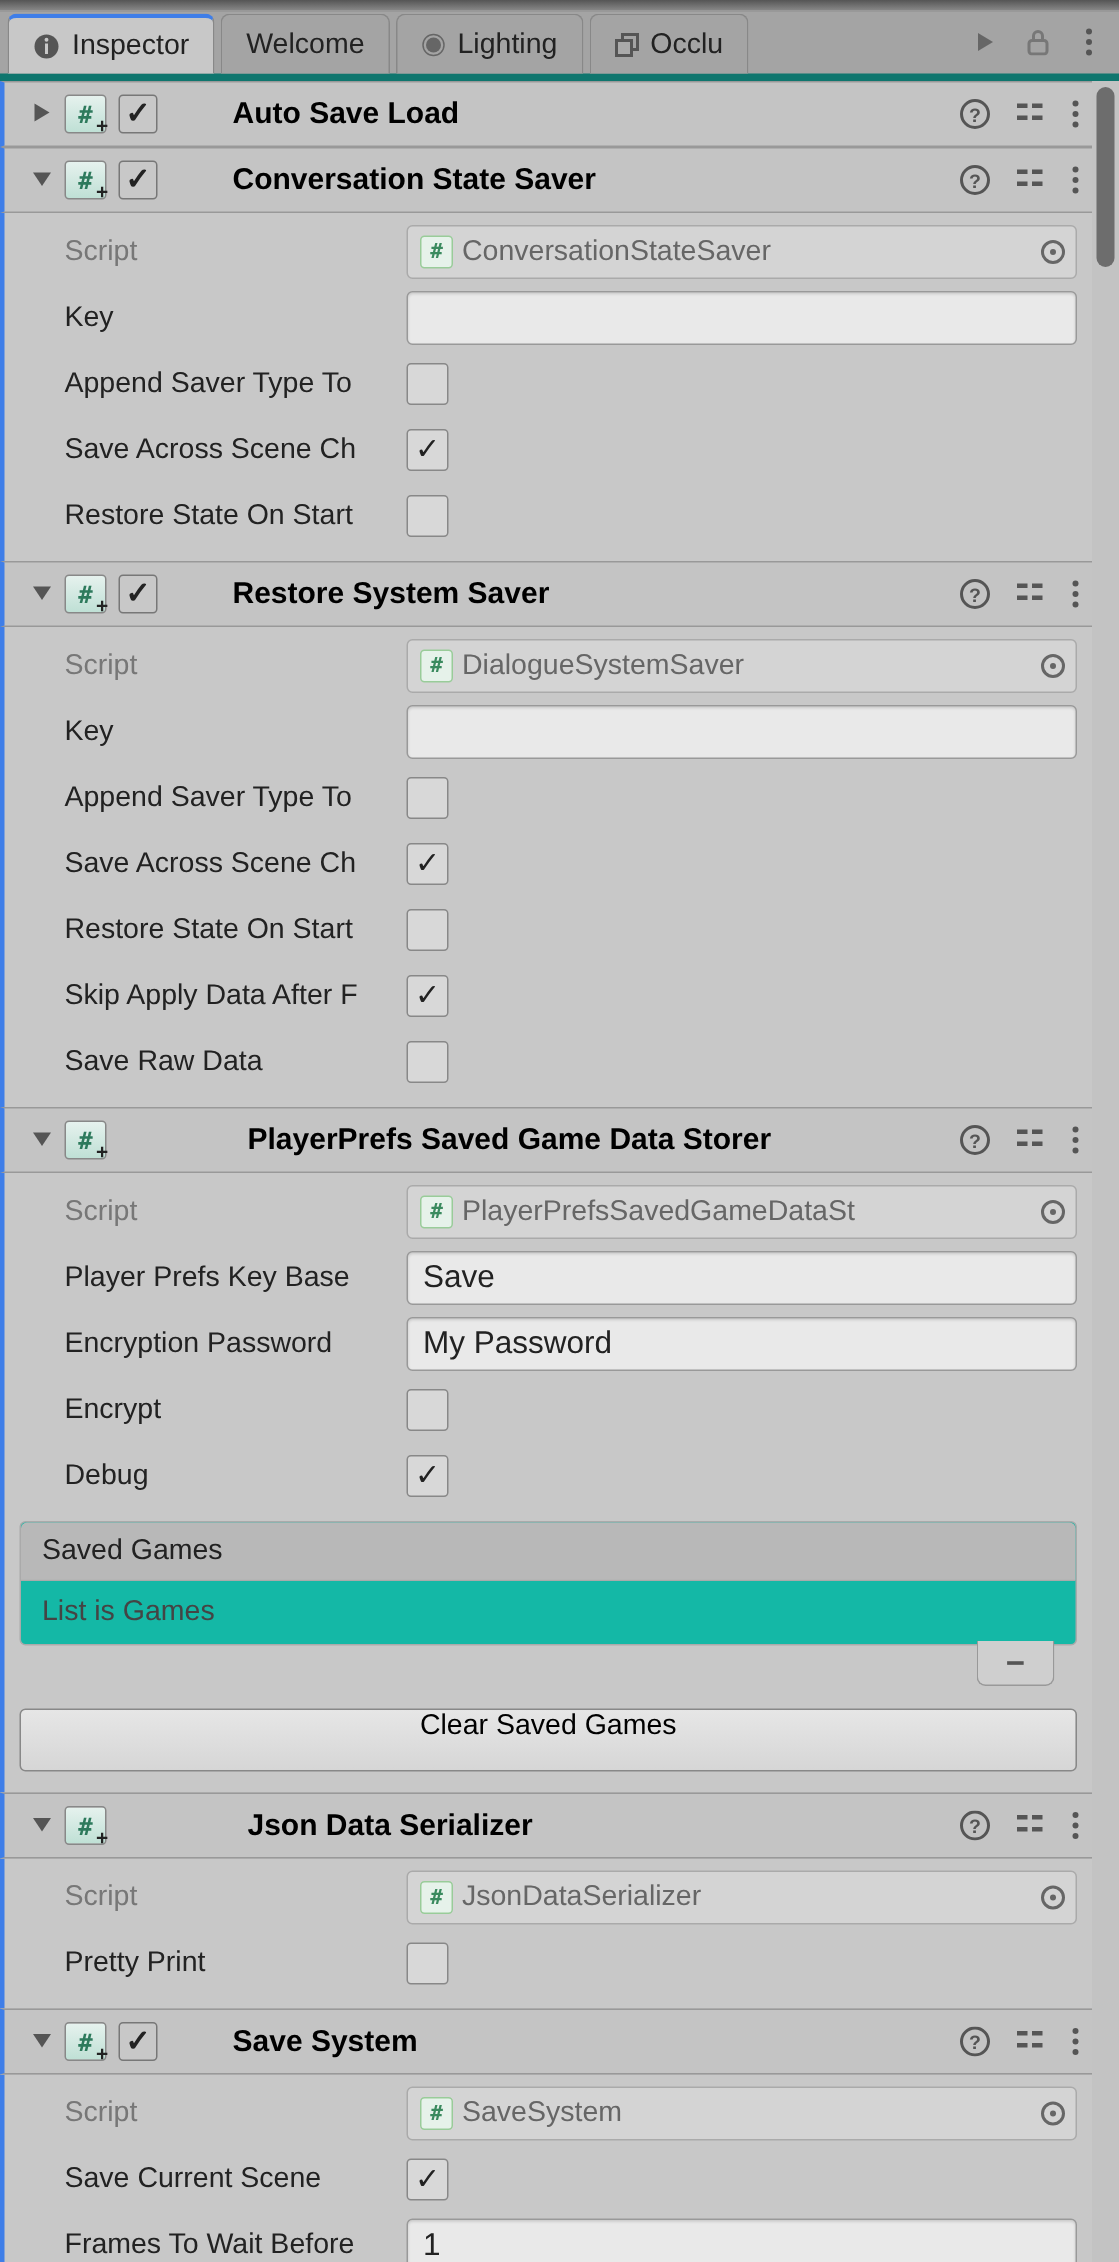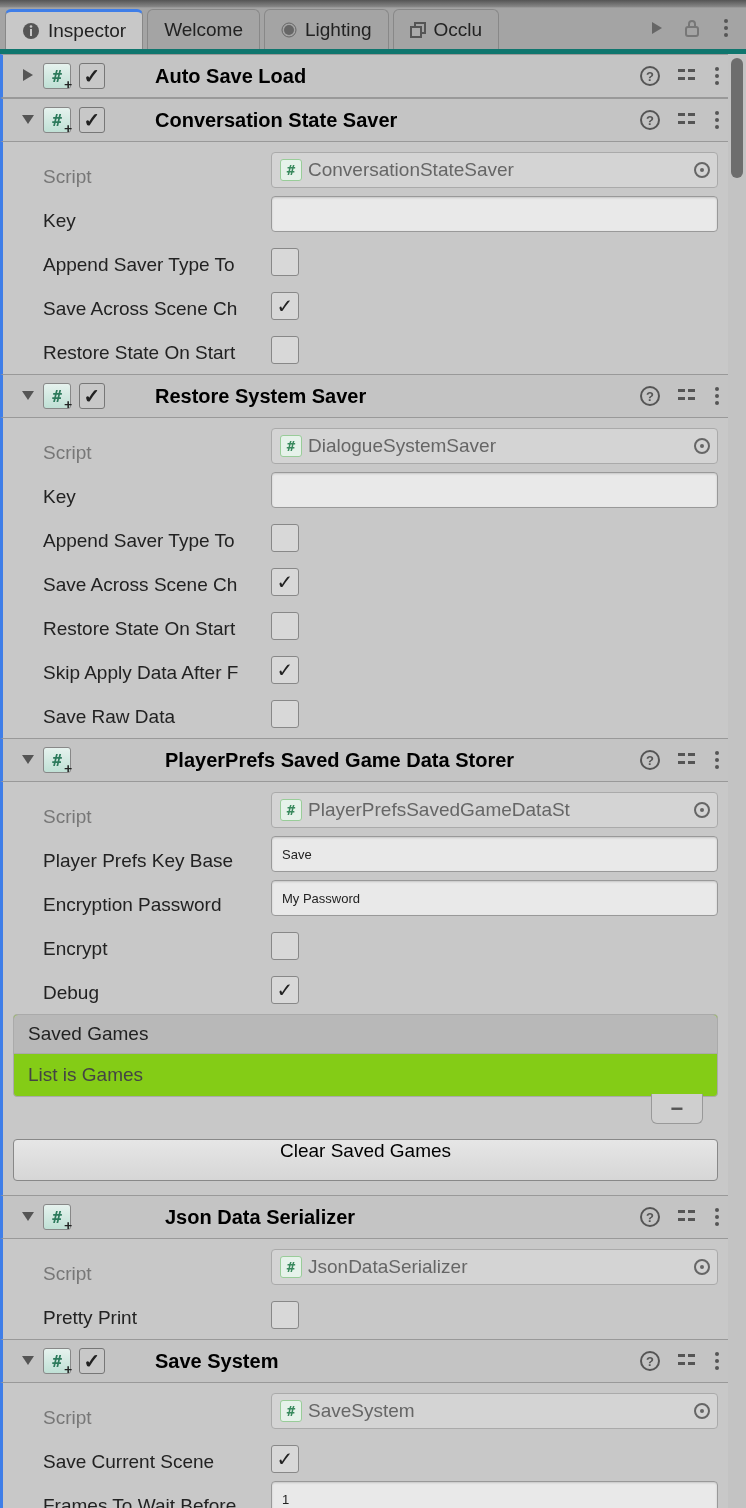--- a/index.html
+++ b/index.html
@@ -109,21 +109,21 @@
   .comp-right{
     display:flex;align-items:center;gap:18px;color:#555;
   }
   .comp-body{
     background:#c8c8c8;
     padding:6px 10px 10px 10px;
     border-left:3px solid #3f7ee8;
     display:flex;flex-direction:column;gap:4px;
   }
   .row{
-    display:flex;align-items:flex-end;height:40px;
+    display:flex;align-items:center;height:40px;
   }
   .row-label{
     width:258px; flex:0 0 258px;
     padding-left:30px;
     font-size:19px;
     color:#222;
     white-space:nowrap;overflow:hidden;
   }
   .row-control{
     flex:1; display:flex;align-items:center;
@@ -137,29 +137,29 @@
   .script-box .hash{
     width:22px;height:22px;border:1px solid #9c9;background:#e6f2ea;border-radius:3px;
     display:inline-flex;align-items:center;justify-content:center;
     font-family:monospace;color:#3a8a5e;font-weight:bold;font-size:14px;margin-right:6px;
   }
   .script-box .target{
     position:absolute;right:6px;top:50%;transform:translateY(-50%);
   }
   .text-input{
     flex:1;height:36px;border:1px solid #999;border-radius:4px;
-    background:#e9e9e9;padding:0 10px;font-size:13px;color:#222;
+    background:#e9e9e9;padding:0 10px;font-size:21px;color:#222;
     box-shadow:inset 0 1px 2px rgba(0,0,0,.15);
   }
   .checkbox{
     width:28px;height:28px;border:1px solid #888;border-radius:3px;
     background:#d8d8d8;display:flex;align-items:center;justify-content:center;
   }
   .list-box{
-    margin:6px 0 0 0;border:1px solid #aaa;border-radius:4px;overflow:visible;background:#84cc16;
+    margin:6px 0 0 0;border:1px solid #aaa;border-radius:4px;overflow:visible;background:#14b8a6;
     position:relative;
   }
   .list-header{
     background:#b8b8b8;padding:8px 14px;font-size:19px;border-bottom:1px solid #aaa;color:#222;
     border-radius:4px 4px 0 0;
   }
   .list-empty{
     padding:10px 14px;font-size:19px;color:#444;
   }
   .list-foot{

